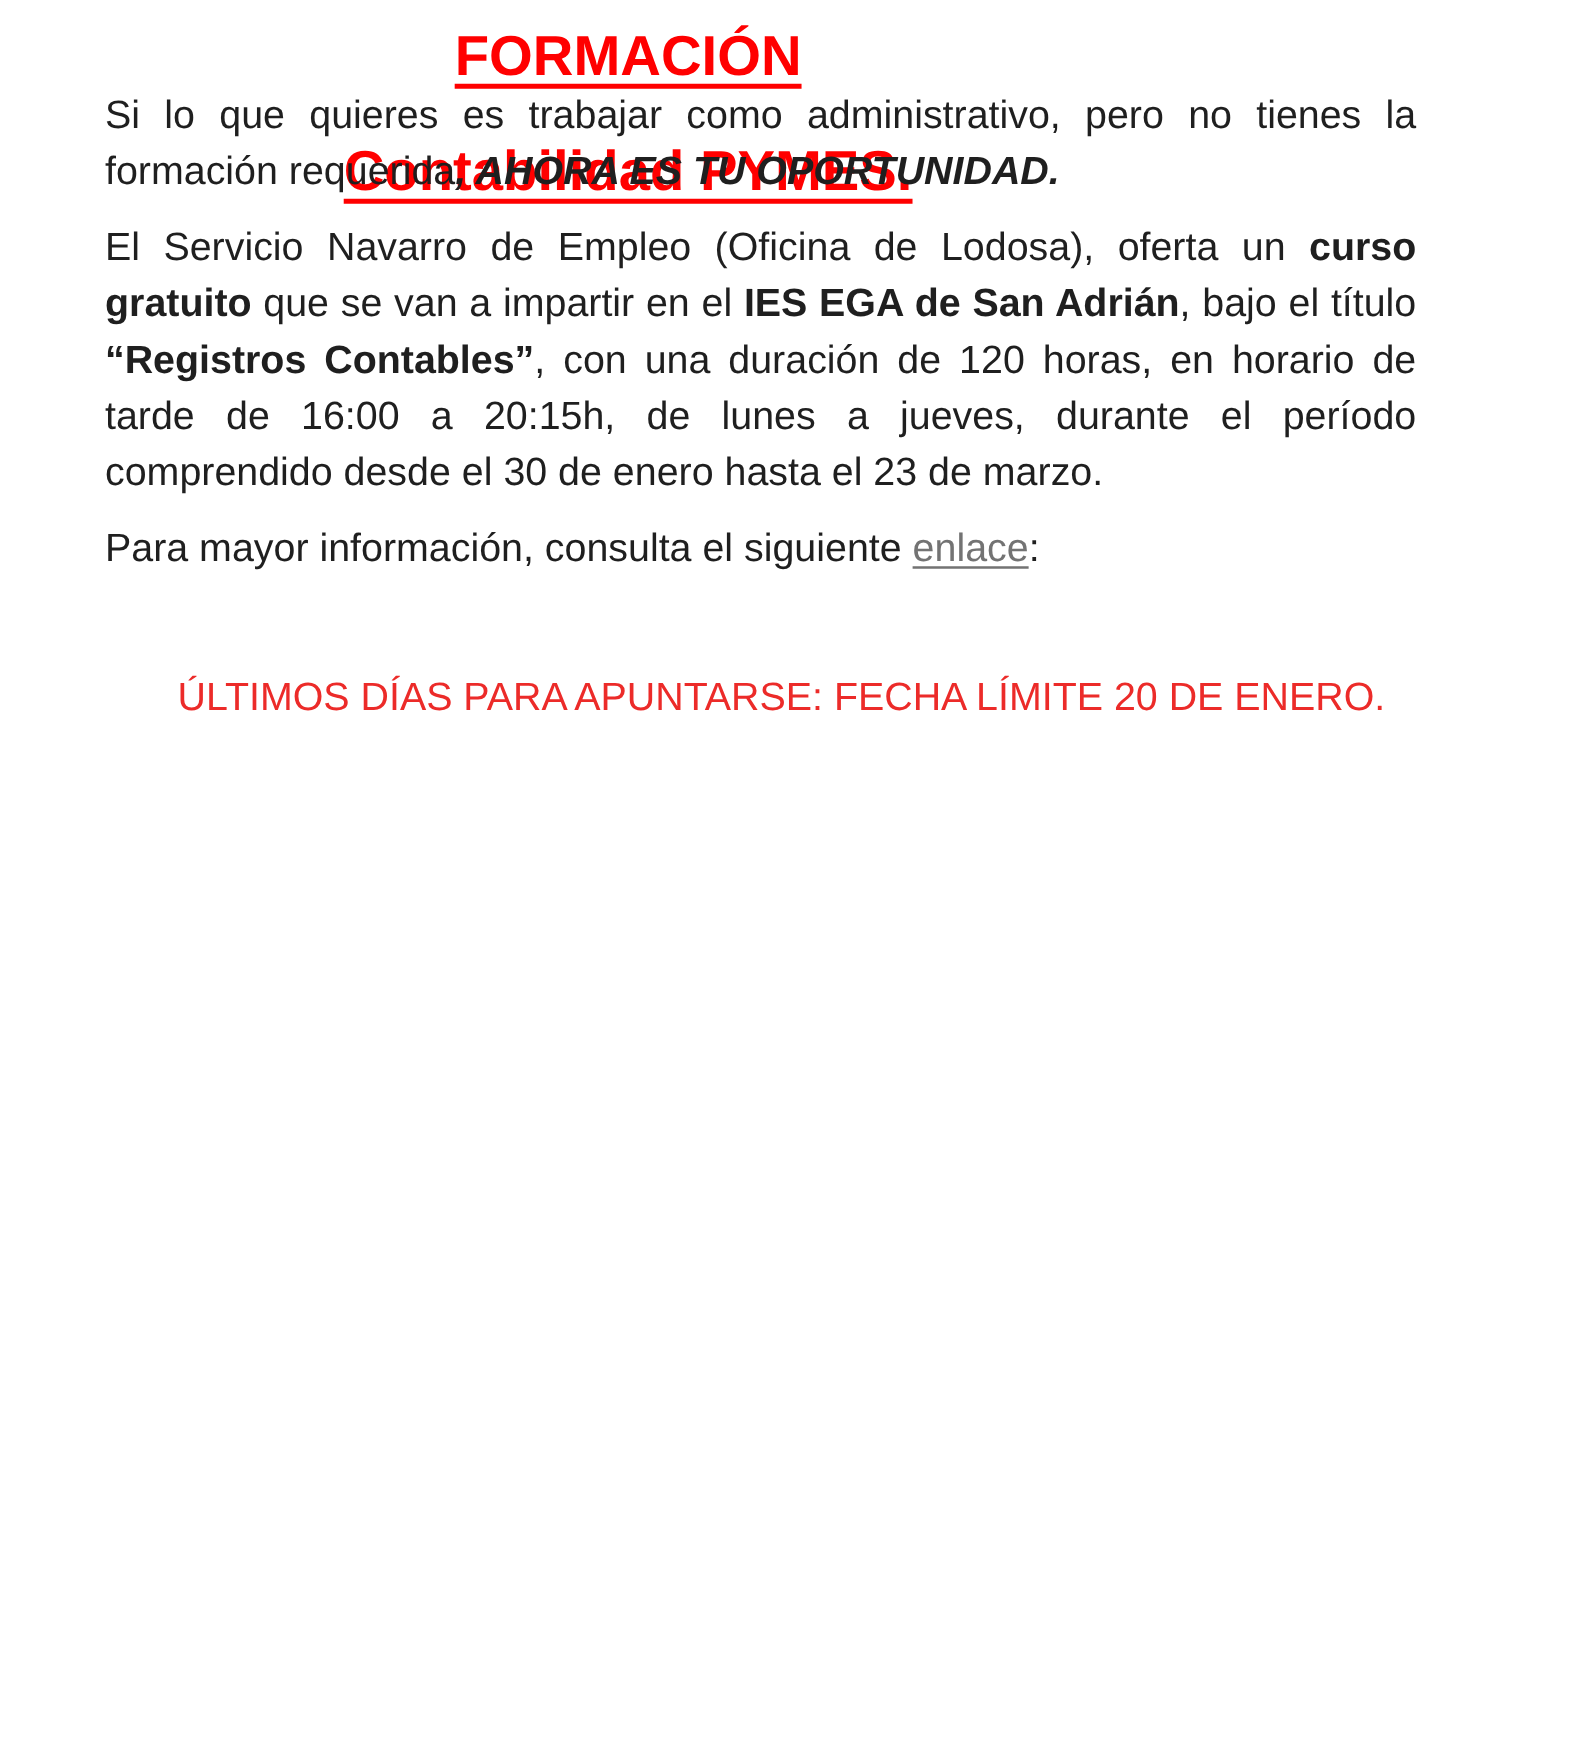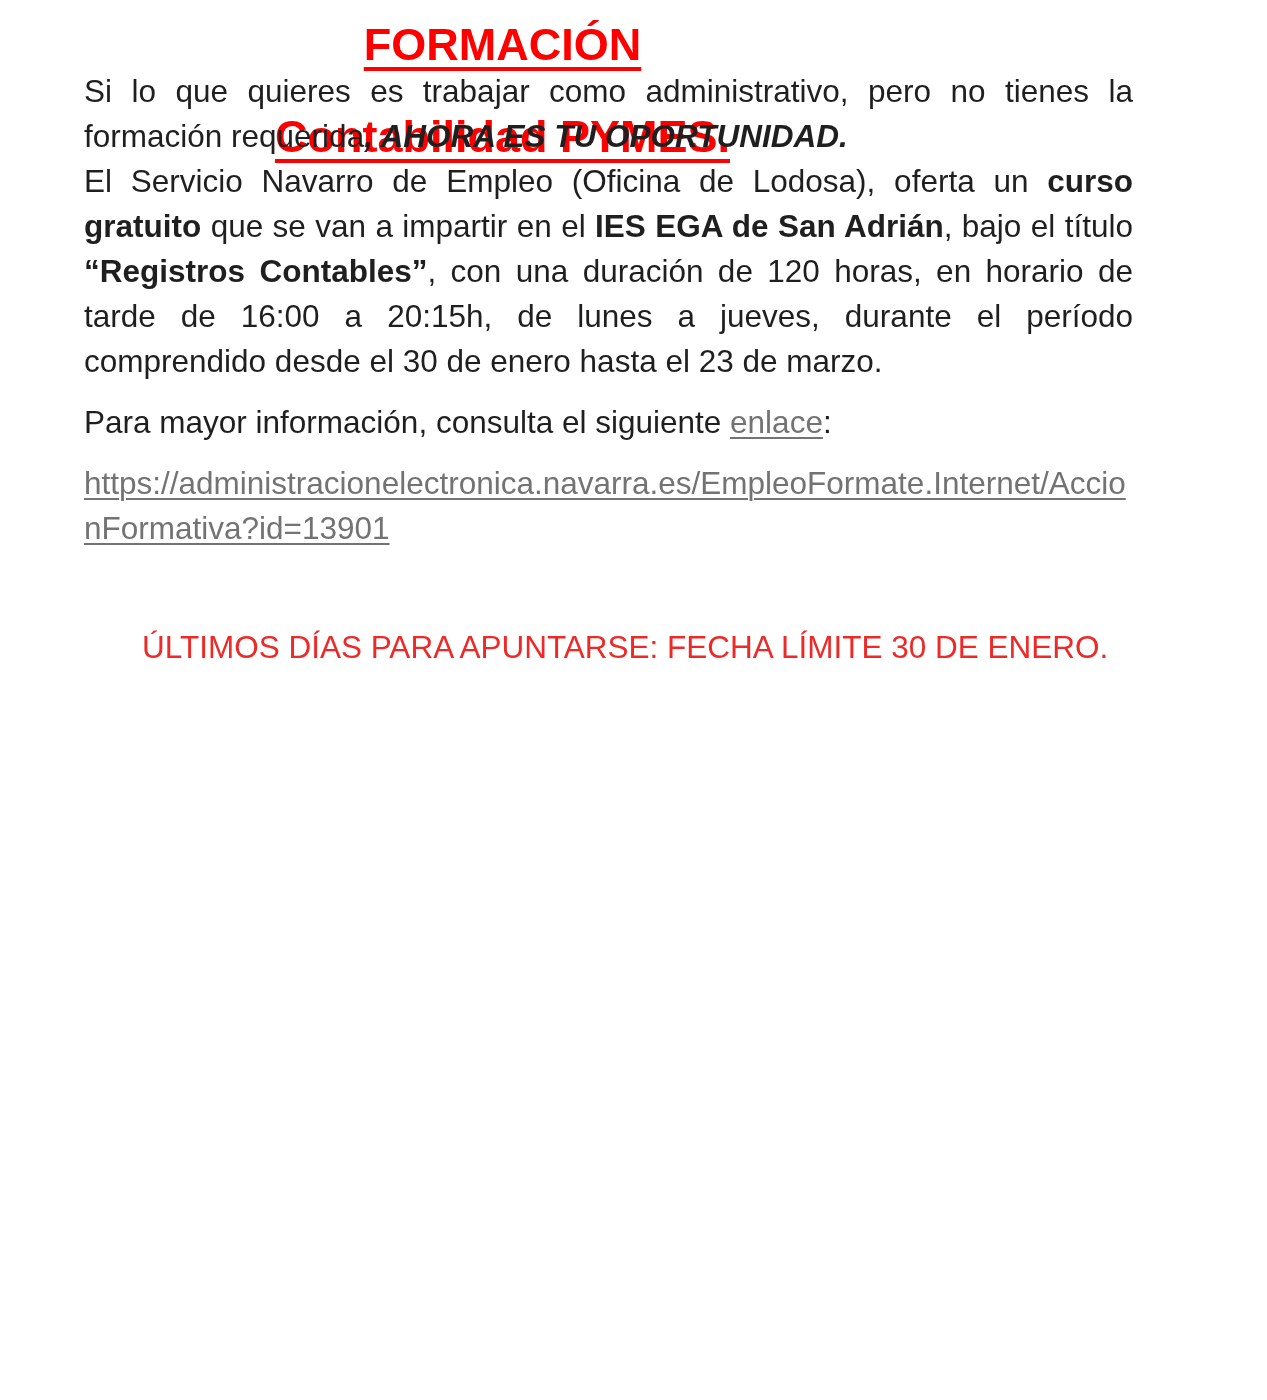--- a/index.html
+++ b/index.html
@@ -65,21 +65,21 @@
   p.body-par {
     margin: 0;
     padding: 0;
     font-size: 31.5px;
     line-height: 45px;
     text-align: justify;
     text-justify: inter-word;
     color: #1f1f1f;
   }
   p.gap-1 { margin-top: 53px; }
-  p.gap-2 { }
+  p.gap-2 { margin-top: 16px; }
   p.gap-3 { margin-top: 16px; }
   p.gap-4 { margin-top: 16px; }
   p.gap-5 { margin-top: 16px; }
 
   .b  { font-weight: bold; }
   .bi { font-weight: bold; font-style: italic; }
 
   a.doc-link,
   .doc-link {
     color: #737373;
@@ -116,19 +116,18 @@
 
   <div class="content">
 
     <p class="body-par gap-1"><span>Si lo que quieres es trabajar como administrativo, pero no tienes la formación requerida</span><span class="bi">, AHORA ES TU OPORTUNIDAD.</span></p>
 
     <p class="body-par gap-2"><span>El Servicio Navarro de Empleo (Oficina de Lodosa), oferta un </span><span class="b">curso gratuito</span><span> que se van a impartir en el </span><span class="b">IES EGA de San Adrián</span><span>, bajo el título </span><span class="b">“Registros Contables”</span><span>, con una duración de 120 horas, en horario de tarde de 16:00 a 20:15h, de lunes a jueves, durante el período comprendido desde el 30 de enero hasta el 23 de marzo.</span></p>
 
 
     <p class="body-par gap-4"><span>Para mayor información, consulta el siguiente </span><a class="doc-link" href="#">enlace</a><span>:</span></p>
 
-    <p class="body-par url-par gap-5"><a class="doc-link" href="#">https://administracionelectronica.navarra.es/EmpleoFormate.Internet/AccionFormativa?id=13901</a></p>
 
-    <p class="deadline">ÚLTIMOS DÍAS PARA APUNTARSE: FECHA LÍMITE 30 DE ENERO.</p>
+    <p class="deadline">ÚLTIMOS DÍAS PARA APUNTARSE: FECHA LÍMITE 20 DE ENERO.</p>
 
   </div>
 
 </div>
 
 </body></html>

